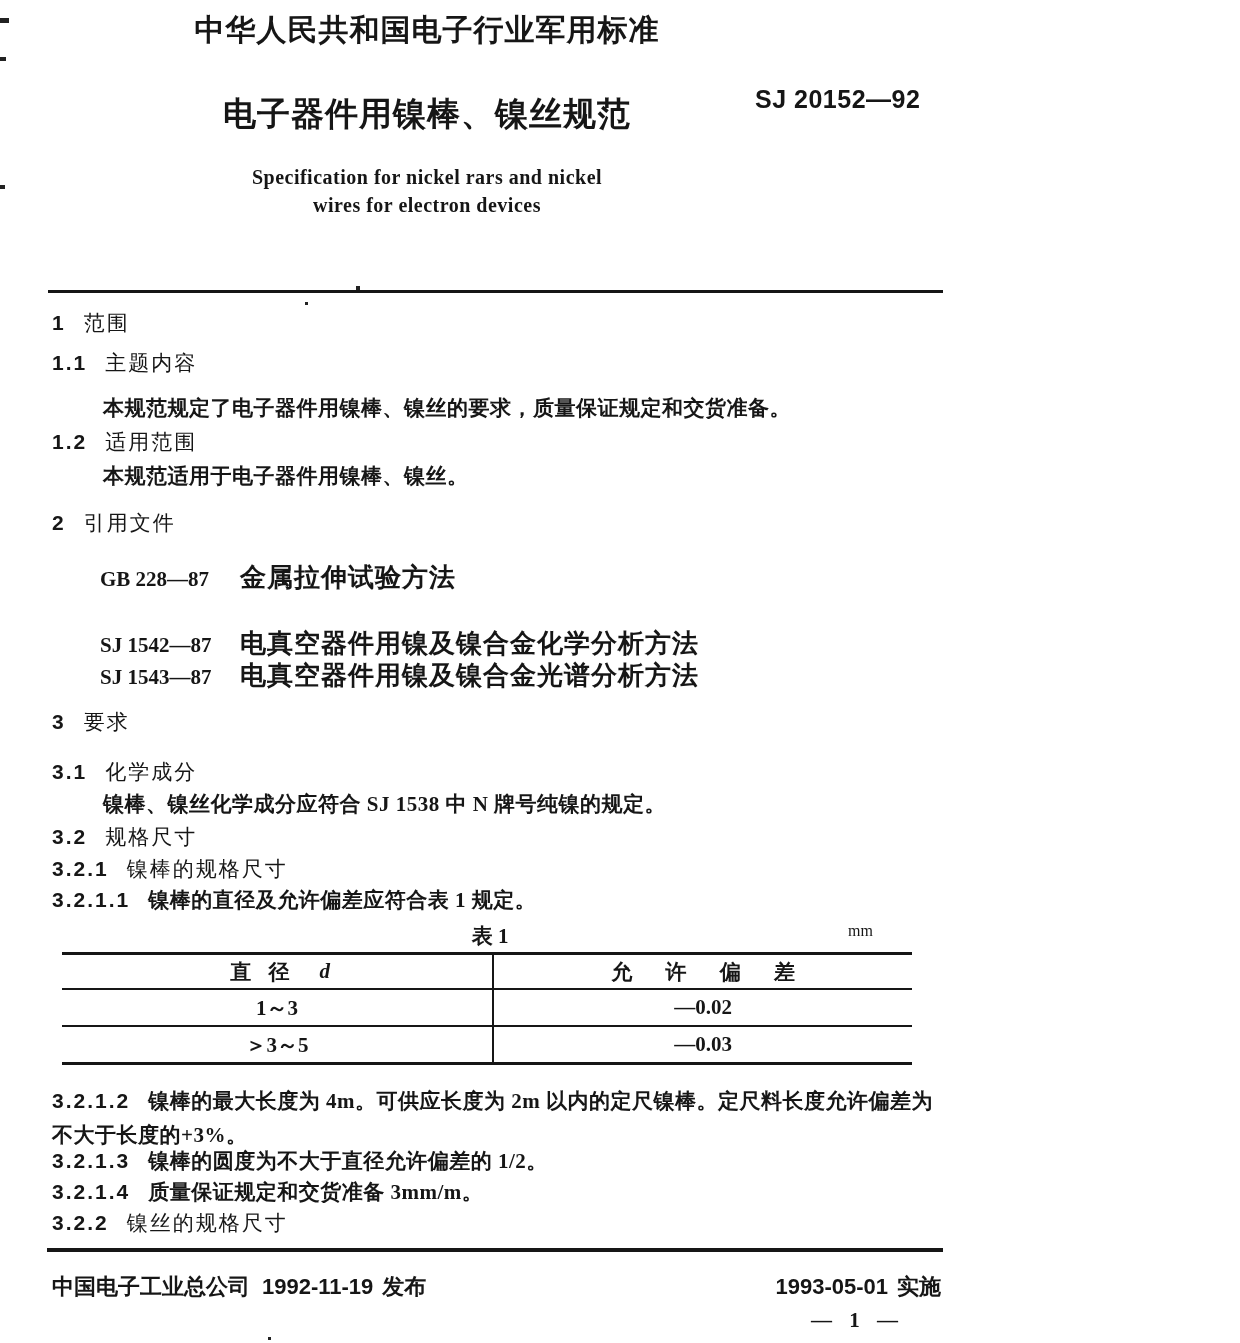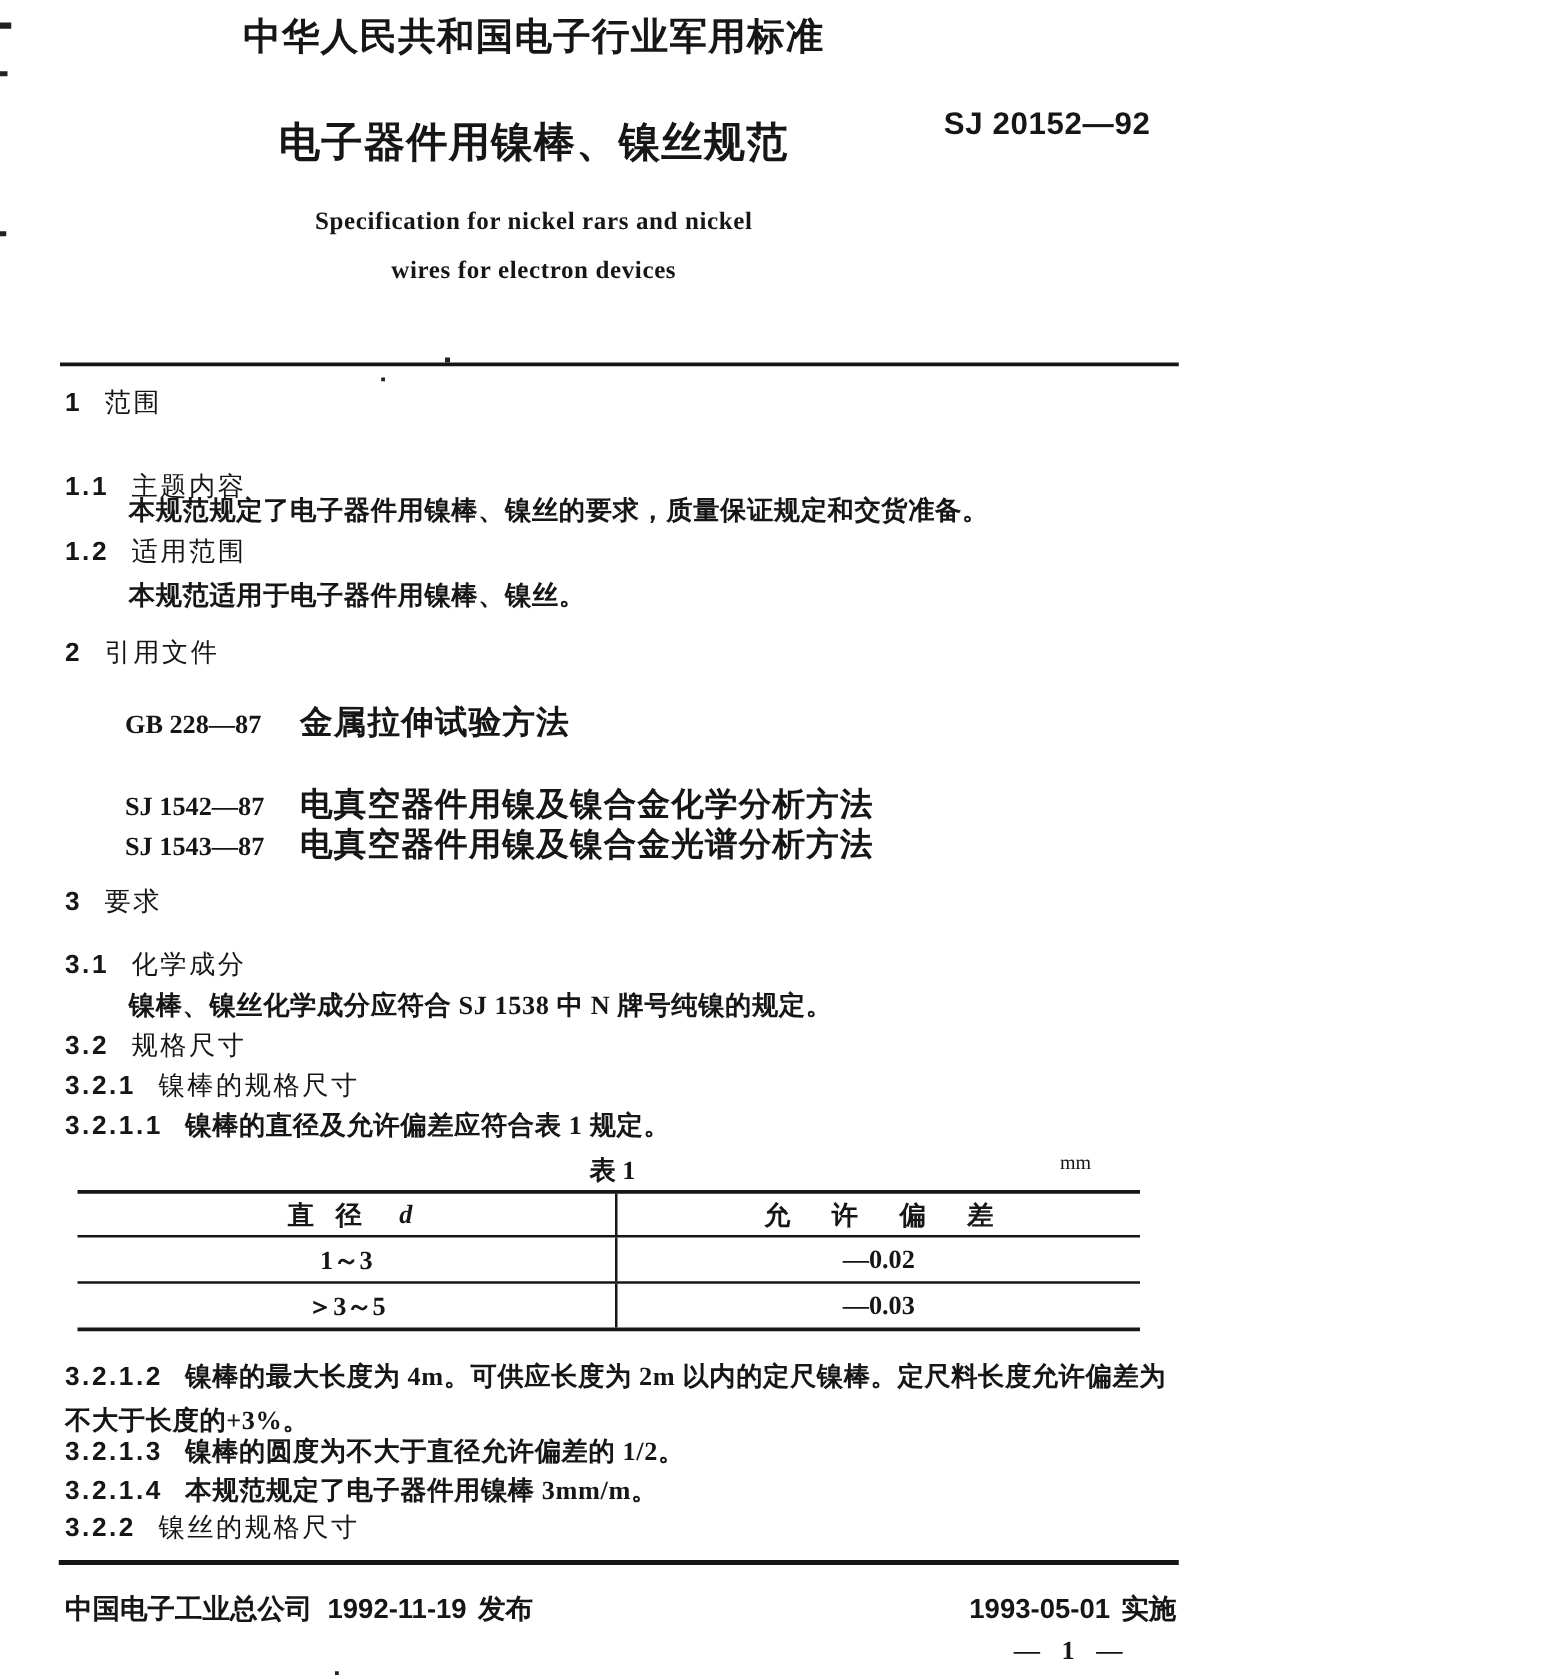--- a/index.html
+++ b/index.html
@@ -8,21 +8,21 @@
     background:#fff; overflow:hidden; color:#161616;
     font-family:"Liberation Serif", serif;
   }
   .content { position:absolute; left:52px; top:0; width:891px; height:100%; }
 
   
   .hdr-line { position:absolute; left:0; width:750px; text-align:center; line-height:1.1; }
   .l1 { top:13px;  font-family:"Liberation Sans",sans-serif; font-weight:bold; font-size:30px; letter-spacing:1px; }
   .l2 { top:96px;  font-family:"Liberation Sans",sans-serif; font-weight:bold; font-size:33px; letter-spacing:1px; }
   .en1{ top:166px; font-weight:bold; font-size:20px; letter-spacing:0.5px; }
-  .en2{ top:205px; font-weight:bold; font-size:20px; letter-spacing:0.5px; }
+  .en2{ top:194px; font-weight:bold; font-size:20px; letter-spacing:0.5px; }
   .sj  { position:absolute; left:703px; top:86px; font-family:"Liberation Sans",sans-serif;
          font-weight:bold; font-size:25px; letter-spacing:0.5px; line-height:1.1; }
 
   .rule { position:absolute; background:#161616; }
   .top-rule  { left:-4px; top:290px;  width:895px; height:3px; }
   .foot-rule { left:-5px; top:1248px; width:896px; height:4px; }
 
   
   .line { position:absolute; left:0; line-height:1.15; white-space:nowrap; }
   .cnum { font-family:"Liberation Sans",sans-serif; font-weight:bold; font-size:21px;
@@ -86,21 +86,21 @@
     <div class="hdr-line l1">中华人民共和国电子行业军用标准</div>
     <div class="hdr-line l2">电子器件用镍棒、镍丝规范</div>
     <div class="sj">SJ 20152—92</div>
     <div class="hdr-line en1">Specification for nickel rars and nickel</div>
     <div class="hdr-line en2">wires for electron devices</div>
     <div class="rule top-rule"></div>
 
     <div class="line" style="top:311px">
       <span class="cnum">1</span><span class="htext">范围</span>
     </div>
-    <div class="line" style="top:378px">
+    <div class="line" style="top:351px">
       <span class="cnum">1.1</span><span class="htext">主题内容</span>
     </div>
     <div class="line indent" style="top:396px">
       <span class="btext">本规范规定了电子器件用镍棒、镍丝的要求，质量保证规定和交货准备。</span>
     </div>
     <div class="line" style="top:430px">
       <span class="cnum">1.2</span><span class="htext">适用范围</span>
     </div>
     <div class="line indent" style="top:464px">
       <span class="btext">本规范适用于电子器件用镍棒、镍丝。</span>
@@ -161,21 +161,21 @@
       </div>
     </div>
 
     <div class="para" style="top:1085px">
       <span class="cnum">3.2.1.2</span><span class="btext">镍棒的最大长度为 4m。可供应长度为 2m 以内的定尺镍棒。定尺料长度允许偏差为不大于长度的+3%。</span>
     </div>
     <div class="line" style="top:1149px">
       <span class="cnum">3.2.1.3</span><span class="btext">镍棒的圆度为不大于直径允许偏差的 1/2。</span>
     </div>
     <div class="line" style="top:1180px">
-      <span class="cnum">3.2.1.4</span><span class="btext">本规范规定了电子器件用镍棒 3mm/m。</span>
+      <span class="cnum">3.2.1.4</span><span class="btext">质量保证规定和交货准备 3mm/m。</span>
     </div>
     <div class="line" style="top:1211px">
       <span class="cnum">3.2.2</span><span class="htext">镍丝的规格尺寸</span>
     </div>
 
     <div class="rule foot-rule"></div>
     <div class="foot-left">
       <span>中国电子工业总公司</span><span class="fd">1992-11-19</span><span>发布</span>
     </div>
     <div class="foot-right">

